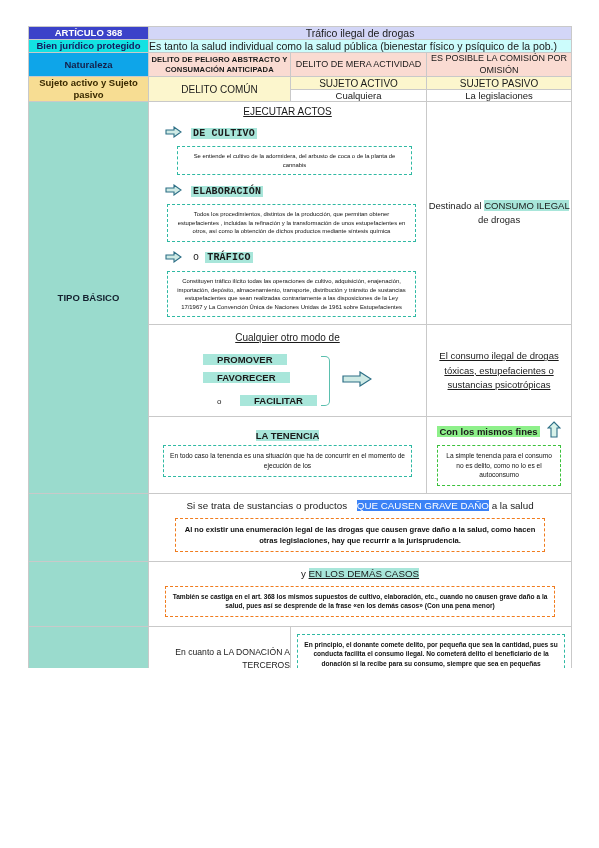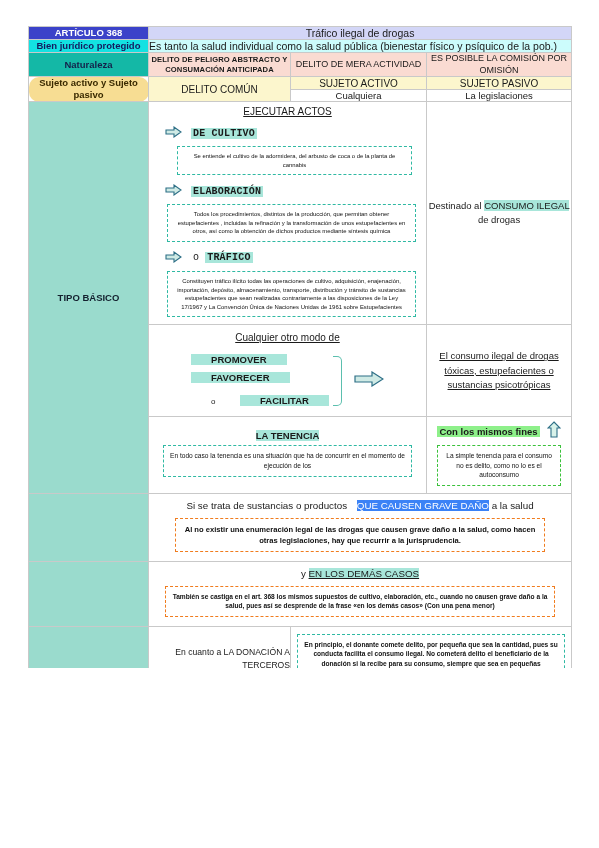--- a/index.html
+++ b/index.html
@@ -3,22 +3,22 @@
 <meta charset="utf-8">
 <style>
   html,body{margin:0;padding:0;background:#ffffff;}
   body{font-family:"Liberation Sans", sans-serif;color:#1a1a1a;}
   .page{width:599px;height:668px;position:relative;background:#fff;overflow:hidden;}
   table.main{border-collapse:collapse;table-layout:fixed;position:absolute;left:28px;top:26px;width:543px;}
   table.main td{border:1px solid #c9c9c9;vertical-align:middle;padding:0;}
   .lbl{font-weight:bold;text-align:center;font-size:9.5px;padding:6px 3px;line-height:1.25;}
   .c-art{background:#3b42c9;color:#ffffff;}
   .c-bien{background:#13e2e2;color:#141a5e;}
-  .c-nat{background:#14b8a6;color:#14204a;}
-  .c-suj{background:#f7dd93;color:#3a2a00;border-radius:10px;}
+  .c-nat{background:#0ea5e9;color:#14204a;}
+  .c-suj{background:#f7dd93;color:#3a2a00;}
   .c-tipo{background:#9adbcd;color:#13202e;}
   .v-art{background:#d3d6f7;text-align:center;font-size:10.5px;padding:9px 6px;}
   .v-bien{background:#ccfcfc;text-align:left;font-size:10.5px;padding:9px 6px;}
   .v-nat{background:#fadbd2;text-align:center;font-size:9px;padding:7px 5px;line-height:1.3;}
   .v-nat.small{font-size:7.6px;font-weight:bold;letter-spacing:.1px;}
   .v-suj{background:#fcf6cd;text-align:center;font-size:10px;padding:6px 4px;}
   .v-plain{background:#ffffff;text-align:center;font-size:9.5px;padding:5px 4px;}
   .white{background:#ffffff;}
   .u{text-decoration:underline;}
   .hl-teal{background:#a8e6da;}
@@ -36,21 +36,21 @@
   .dashbox.green{border-color:#3bc13b;margin:4px 10px;}
   .dashbox.orange{border:1px dashed #f07c1e;margin:5px 10px;}
   .dashbox.b{font-weight:bold;}
   .f7{font-size:6.6px;}
   .f8{font-size:7.6px;}
 
   .rcell{font-size:9.5px;text-align:center;line-height:1.5;padding:10px 12px;}
 
   .promo-wrap{display:flex;align-items:center;justify-content:center;gap:4px;padding:4px 0 8px;}
   .verbs{display:flex;flex-direction:column;gap:7px;align-items:flex-start;}
-  .verb{font-size:9.5px;font-weight:bold;padding:0 20px;}
+  .verb{font-size:9.5px;font-weight:bold;padding:0 14px;}
   .brace{width:8px;align-self:stretch;border:1.6px solid #5bbfae;border-left:none;border-radius:0 5px 5px 0;margin:2px 0;}
   .bigarrow{margin-left:8px;}
 
   .tenencia-title{text-align:center;font-size:9.5px;font-weight:bold;margin:5px 0 2px;}
   .fines-row{display:flex;align-items:center;justify-content:center;gap:7px;margin:4px 0 2px;}
   .fines-txt{font-size:9.5px;font-weight:bold;padding:0 2px;}
 
   .grave-line{text-align:center;font-size:9.8px;padding:6px 6px 0;}
   .demas-line{text-align:center;font-size:9.8px;padding:6px 6px 0;}
 

